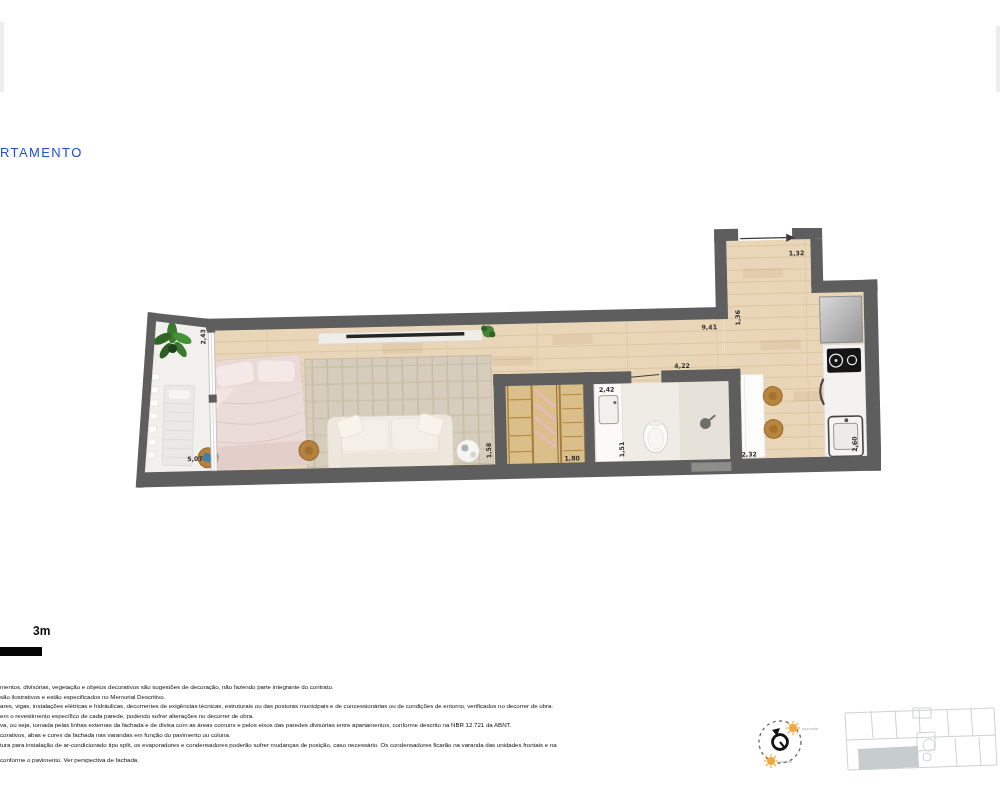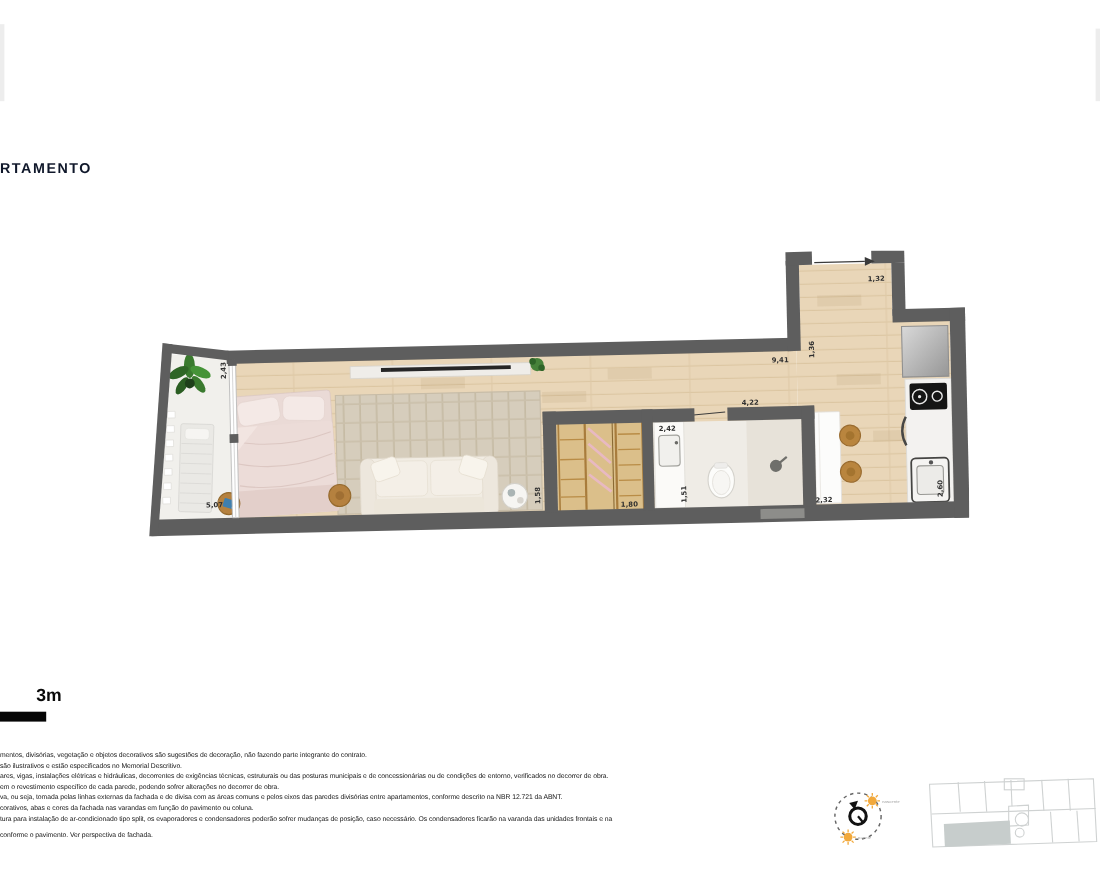--- a/index.html
+++ b/index.html
@@ -4,26 +4,26 @@
 <style>
   html,body{margin:0;padding:0;}
   body{
     width:1000px;height:800px;position:relative;overflow:hidden;
     background:#ffffff;
     font-family:"Liberation Sans", sans-serif;
   }
   .abs{position:absolute;}
   #page-title{
     left:0;top:145px;
-    font-size:13px;font-weight:bold;letter-spacing:1.4px;
-    color:#0f172a;
+    font-size:13px;font-weight:normal;letter-spacing:1.4px;
+    color:#1d4ed8;
   }
   #edge-left{left:0;top:22px;width:4px;height:70px;background:#ededed;}
   #edge-right{left:996px;top:26px;width:4px;height:66px;background:#ededed;}
-  #scale-label{left:33px;top:624px;font-size:16px;font-weight:bold;color:#0a0a0a;}
+  #scale-label{left:33px;top:624px;font-size:12px;font-weight:bold;color:#0a0a0a;}
   #scale-bar{left:0;top:647px;width:42px;height:9px;background:#050505;}
   #disclaimer{left:0;top:682px;width:660px;color:#151515;}
   #disclaimer .dline{
     font-size:6.2px;line-height:9.6px;white-space:nowrap;overflow:hidden;
     letter-spacing:-0.05px;
   }
   #disclaimer .dline.gap{margin-top:5.5px;}
   svg text.dim{
     font-family:"DejaVu Sans", sans-serif;
     font-size:6.3px;font-weight:bold;fill:#303030;

